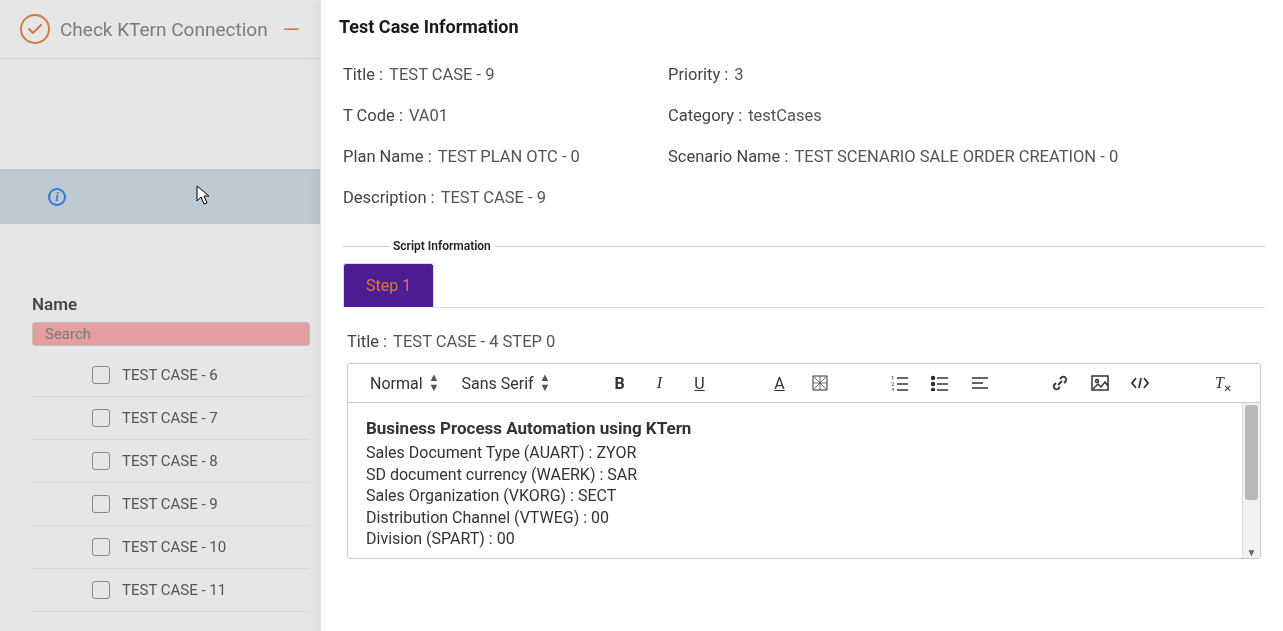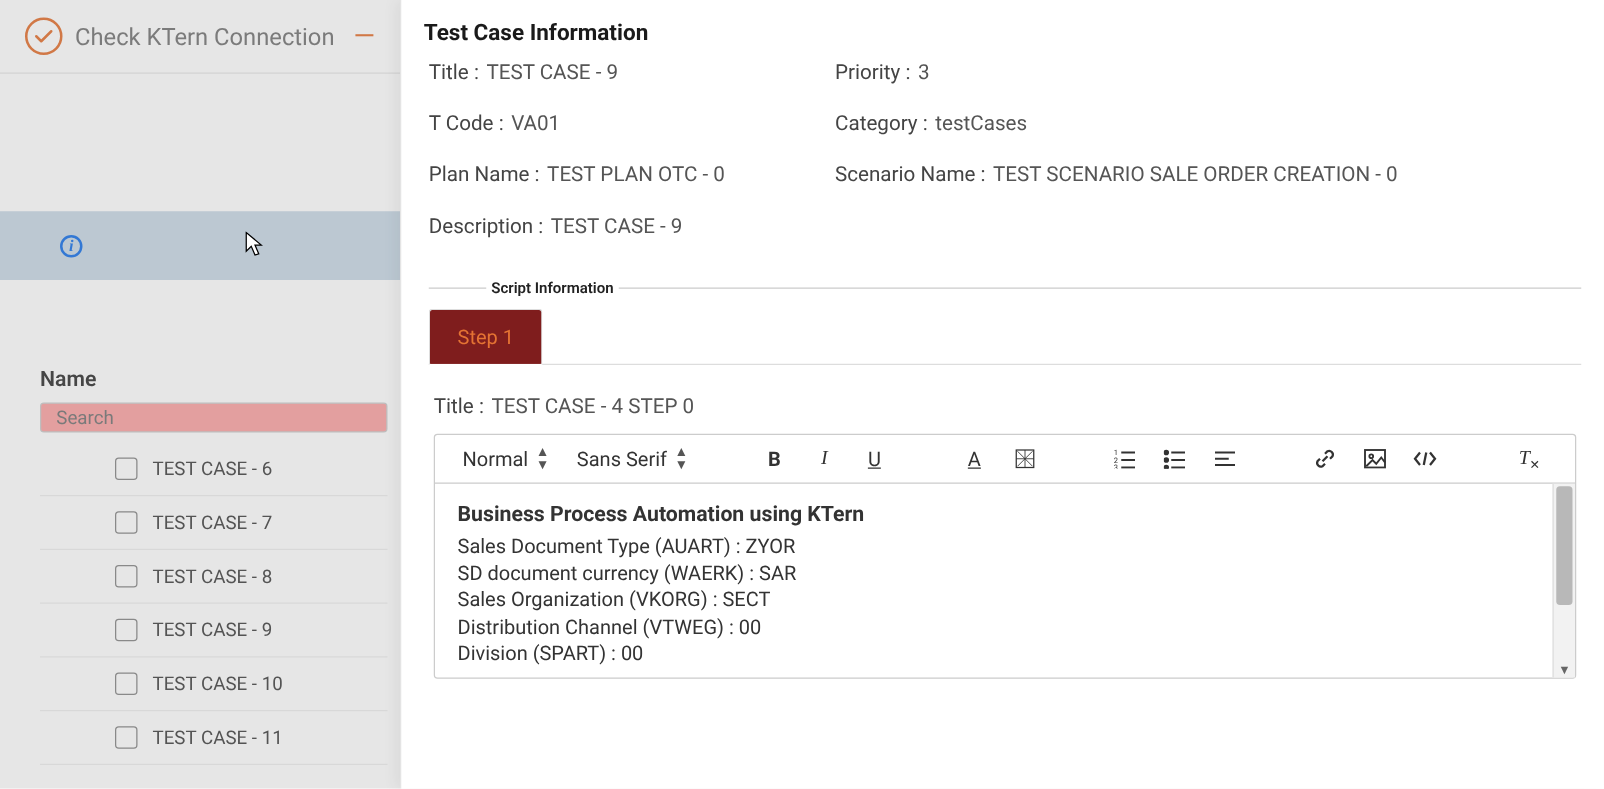--- a/index.html
+++ b/index.html
@@ -120,21 +120,21 @@
 
     .right-panel {
       position:absolute;
       left:320px; top:0; right:0; height:100%;
       background:#fff;
       padding: 16px 18px 0 18px;
       overflow:hidden;
       border-left:1px solid #e4e4e4;
       box-shadow: -4px 0 10px rgba(0,0,0,0.06);
     }
-    .tc-title { font-weight:700; font-size:18px; color:#1a1a1a; margin-bottom:12px; }
+    .tc-title { font-weight:700; font-size:18px; color:#1a1a1a; margin-bottom:28px; }
     .info-grid {
       display:grid;
       grid-template-columns: 325px 1fr;
       row-gap:22px;
       column-gap:0;
       font-size:16.5px;
       color:#333;
       margin-left:4px;
     }
     .info-pair { display:flex; gap: 6px; align-items: center; }
@@ -148,21 +148,21 @@
     .script-label { font-size:12px; font-weight:600; color:#222; padding:0 4px;}
     .script-trailing-line { flex:1; height:1px; background:#ccc; }
 
     .tabs { display:flex; border-bottom:1px solid #ddd; margin-top:10px; }
     .tab {
       padding:12px 22px;
       font-size:16px;
       color:#e47333;
       border:1px solid #ddd;
       border-bottom:1px solid #fff;
-      background:#7f1d1d;
+      background:#4c1d95;
       border-radius:3px 3px 0 0;
       margin-bottom:-1px;
     }
 
     .step-title { margin:24px 0 12px 4px; font-size:16.5px; color:#333;}
     .step-title .info-label{color:#444}
     .instruct-label { margin:0 0 8px 4px; font-size:16.5px; color:#222;}
 
     .editor {
       border:1px solid #ccc;

